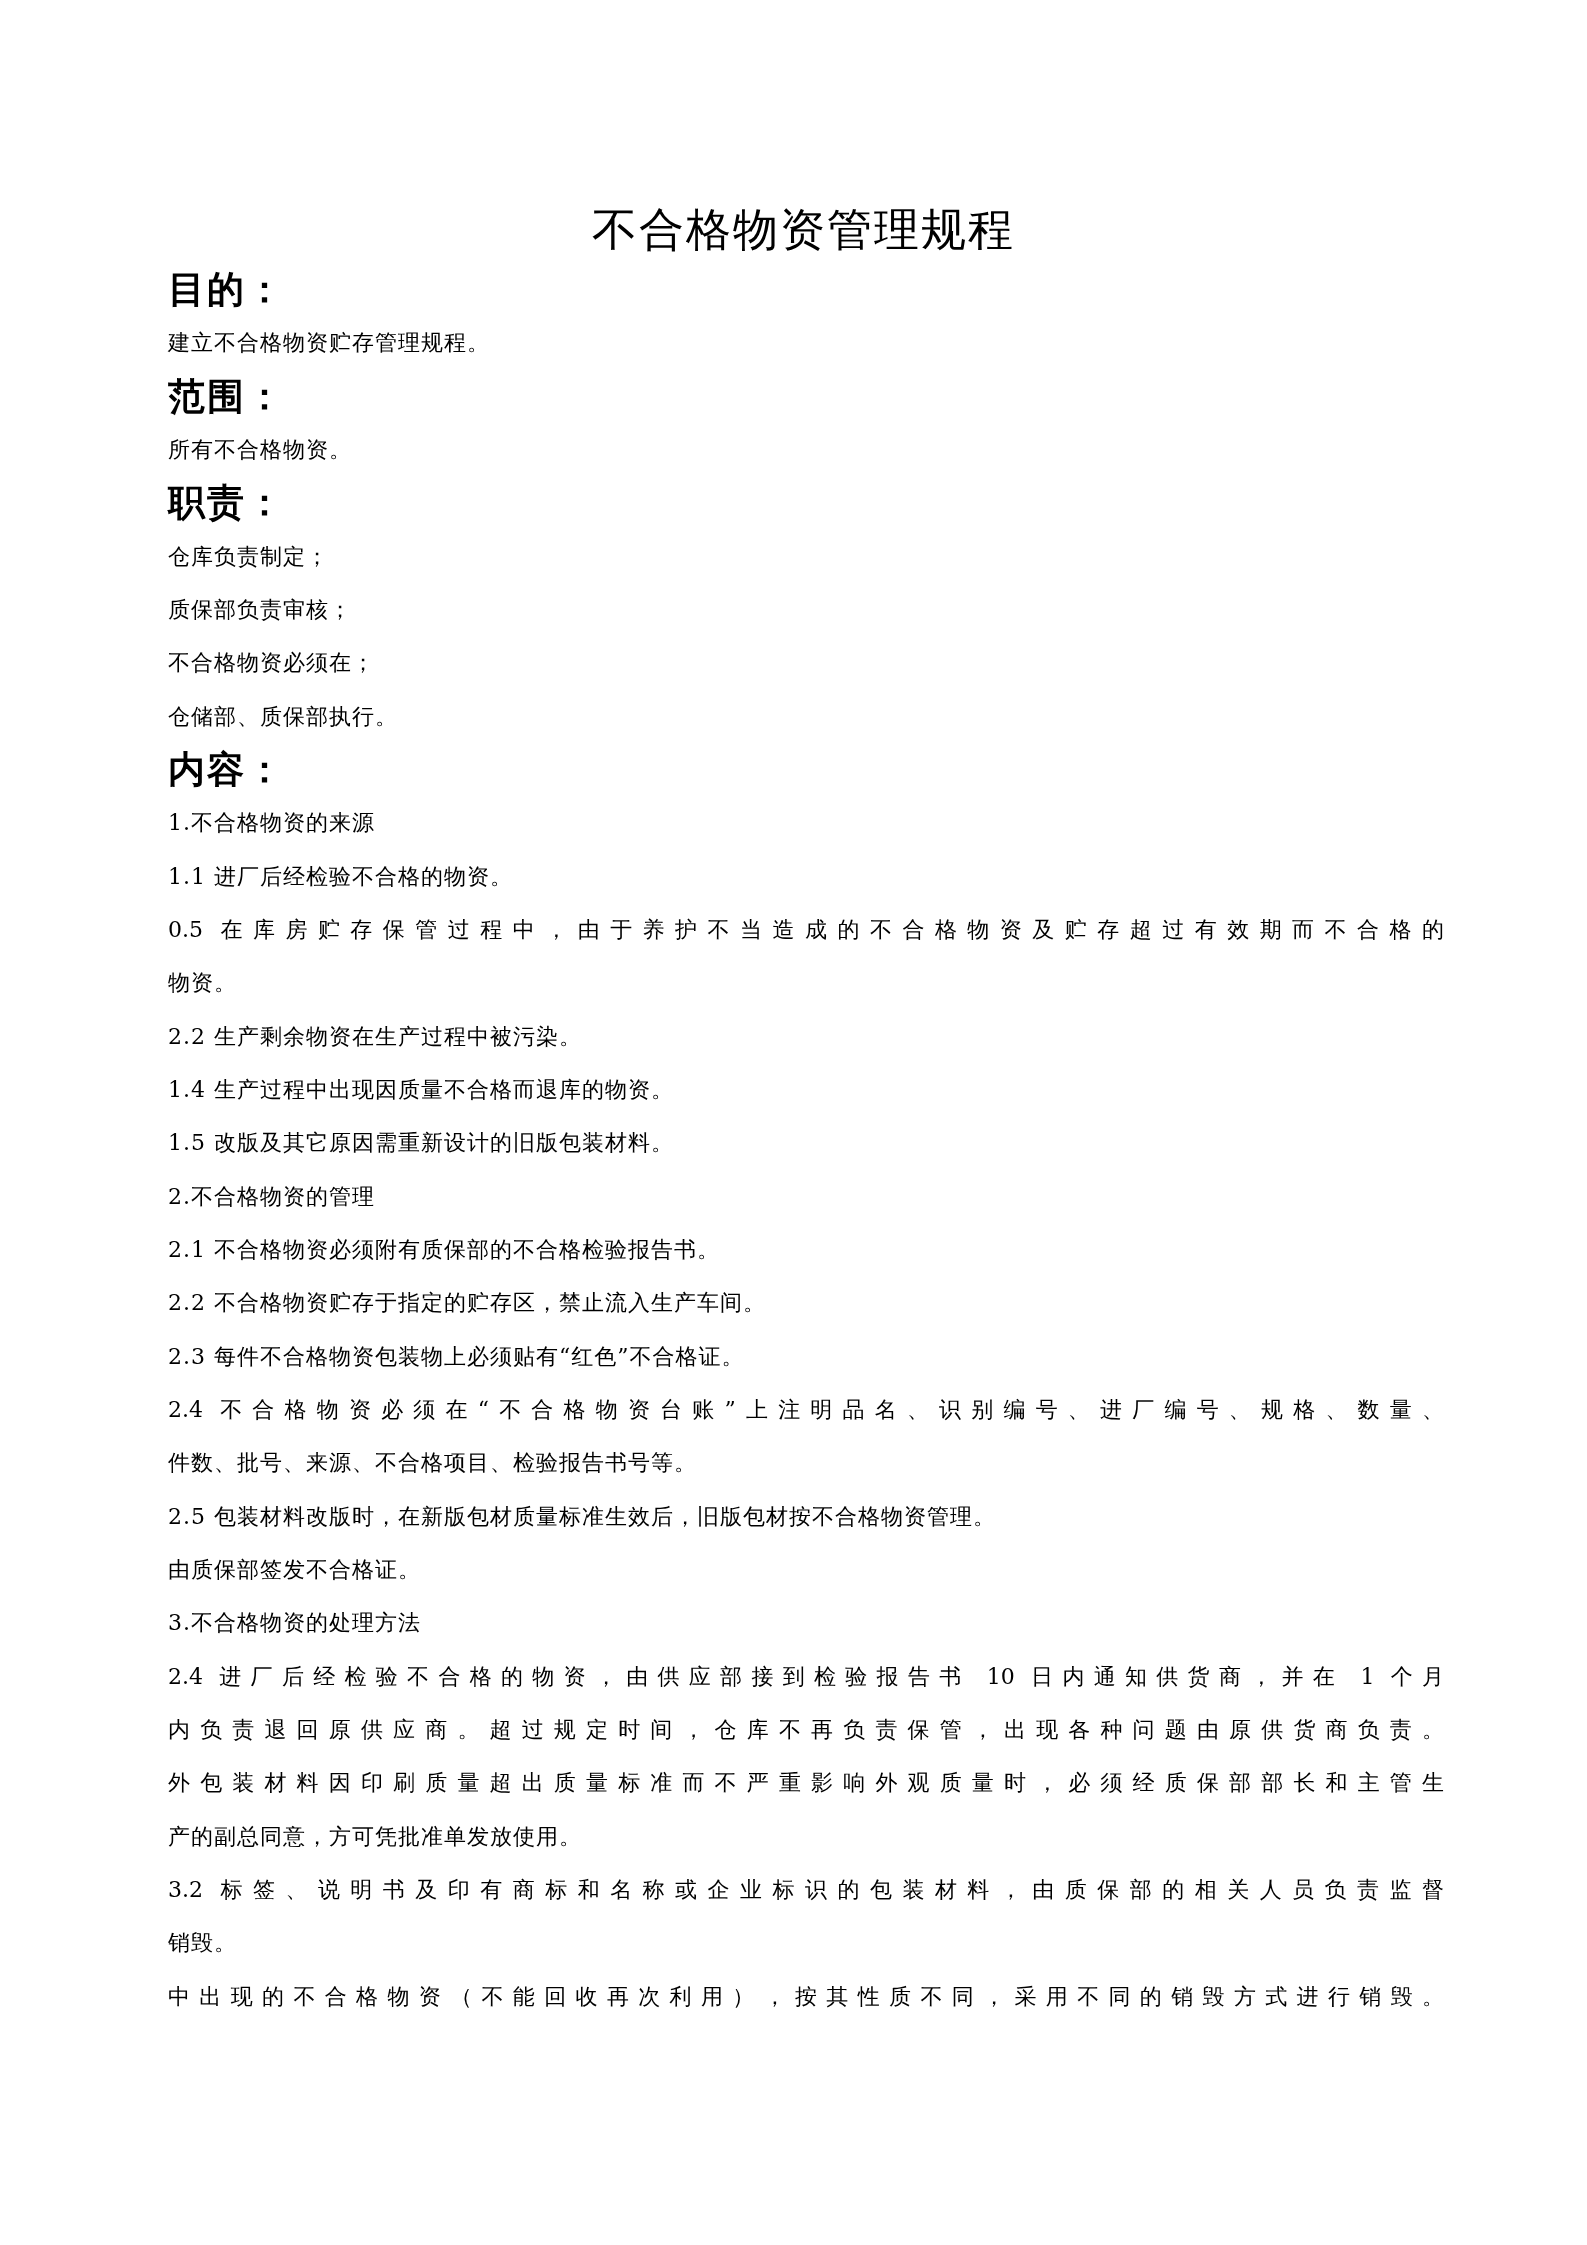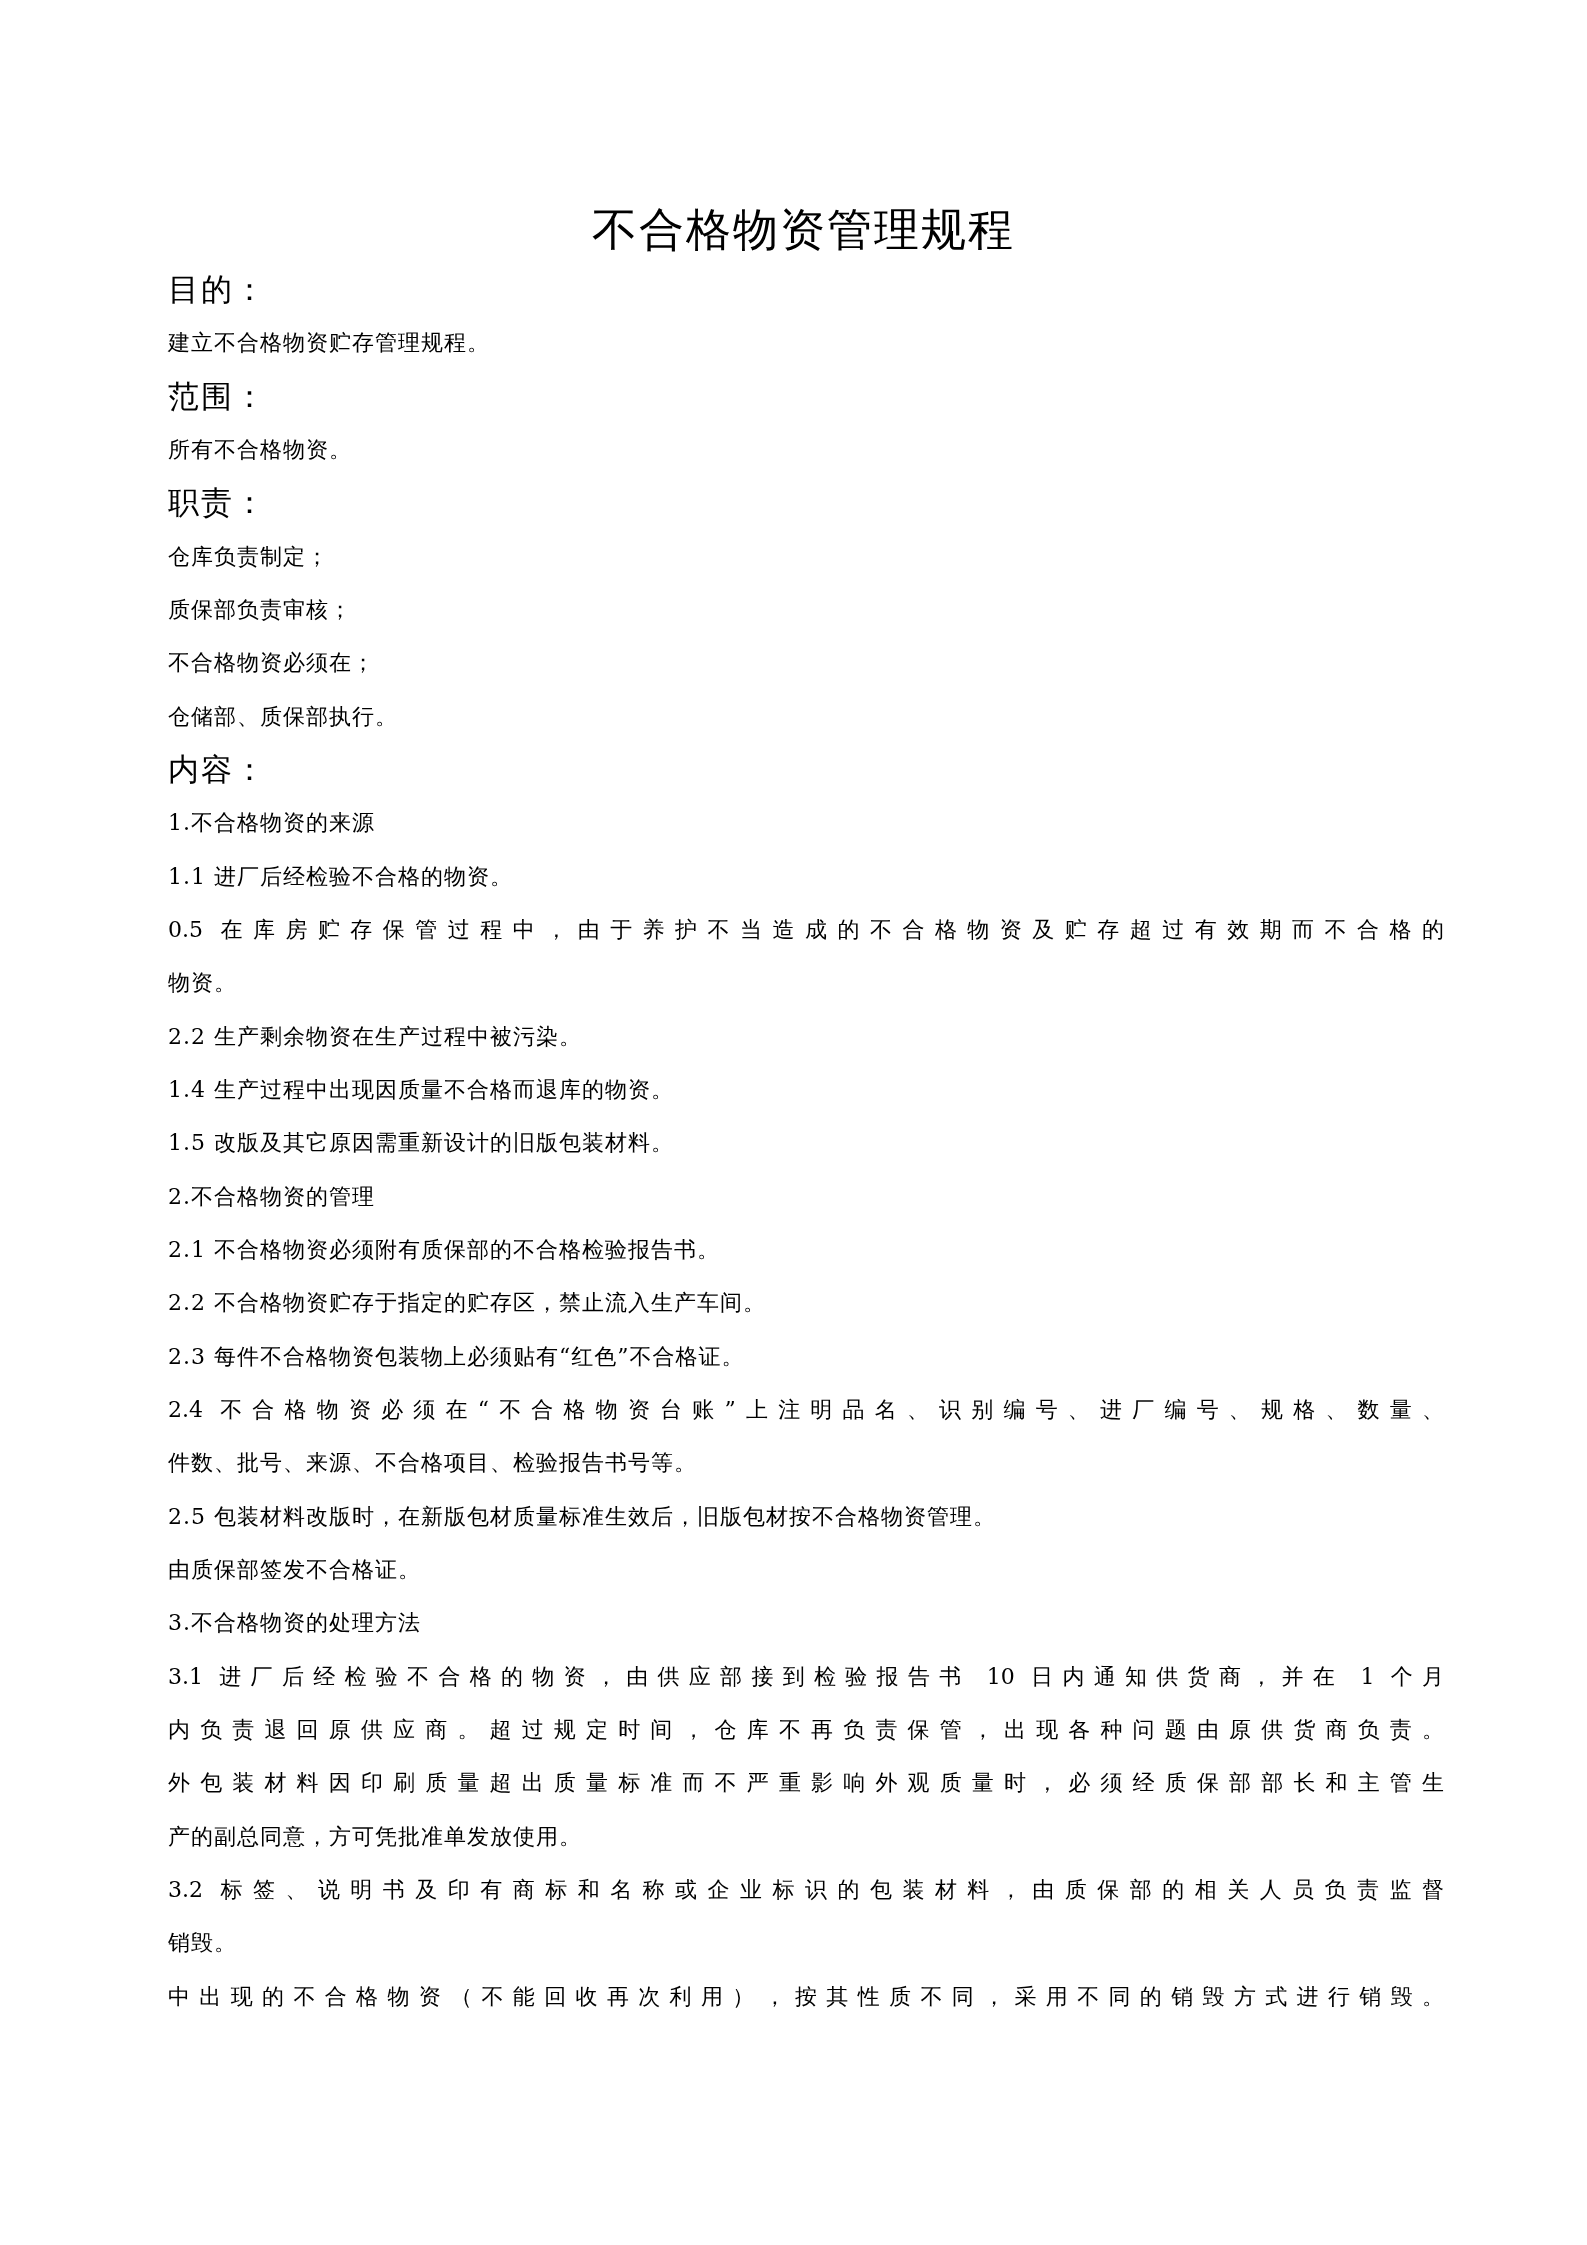--- a/index.html
+++ b/index.html
@@ -50,22 +50,22 @@
       color: #000;
       letter-spacing: 1px;
     }
     .line.full {
       text-align: justify;
       text-align-last: justify;
       letter-spacing: 0;
     }
     .line.heading {
       font-family: "DejaVu Sans", "Liberation Sans", sans-serif;
-      font-size: 31px;
-      font-weight: normal;
+      font-size: 37px;
+      font-weight: bold;
       letter-spacing: 2px;
     }
   </style>
 </head>
 <body>
 
 <div class="page">
   <div class="title">不合格物资管理规程</div>
 
   <div class="content">
@@ -88,21 +88,21 @@
     <div class="line">1.5 改版及其它原因需重新设计的旧版包装材料。</div>
     <div class="line">2.不合格物资的管理</div>
     <div class="line">2.1 不合格物资必须附有质保部的不合格检验报告书。</div>
     <div class="line">2.2 不合格物资贮存于指定的贮存区，禁止流入生产车间。</div>
     <div class="line">2.3 每件不合格物资包装物上必须贴有“红色”不合格证。</div>
     <div class="line full">2.4 不合格物资必须在“不合格物资台账”上注明品名、识别编号、进厂编号、规格、数量、</div>
     <div class="line">件数、批号、来源、不合格项目、检验报告书号等。</div>
     <div class="line">2.5 包装材料改版时，在新版包材质量标准生效后，旧版包材按不合格物资管理。</div>
     <div class="line">由质保部签发不合格证。</div>
     <div class="line">3.不合格物资的处理方法</div>
-    <div class="line full">3.1 进厂后经检验不合格的物资，由供应部接到检验报告书 10 日内通知供货商，并在 1 个月</div>
+    <div class="line full">2.4 进厂后经检验不合格的物资，由供应部接到检验报告书 10 日内通知供货商，并在 1 个月</div>
     <div class="line full">内负责退回原供应商。超过规定时间，仓库不再负责保管，出现各种问题由原供货商负责。</div>
     <div class="line full">外包装材料因印刷质量超出质量标准而不严重影响外观质量时，必须经质保部部长和主管生</div>
     <div class="line">产的副总同意，方可凭批准单发放使用。</div>
     <div class="line full">3.2 标签、说明书及印有商标和名称或企业标识的包装材料，由质保部的相关人员负责监督</div>
     <div class="line">销毁。</div>
     <div class="line full">中出现的不合格物资（不能回收再次利用），按其性质不同，采用不同的销毁方式进行销毁。</div>
   </div>
 </div>
 
 </body></html>

